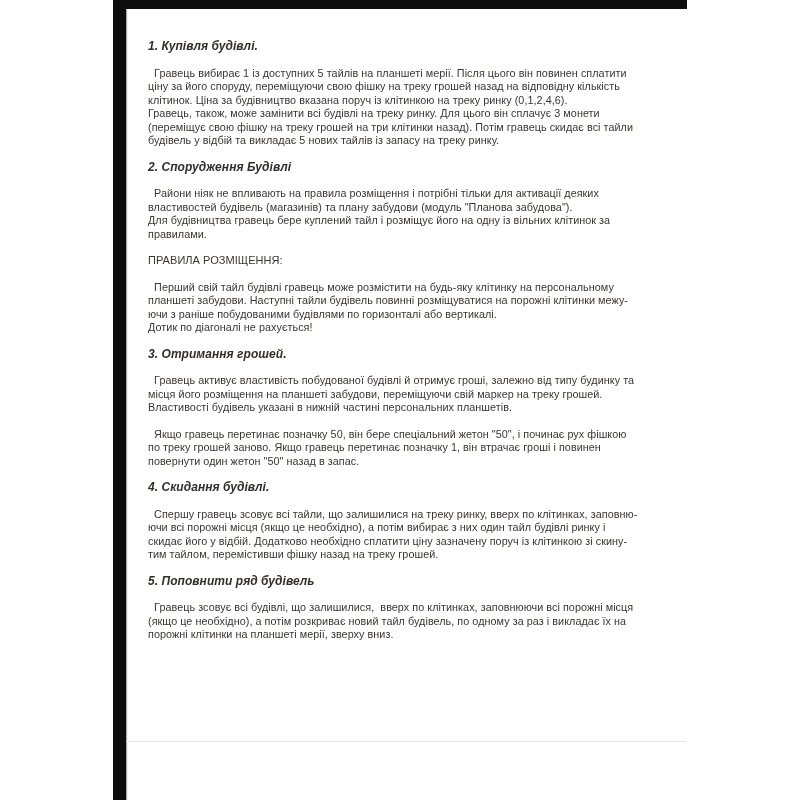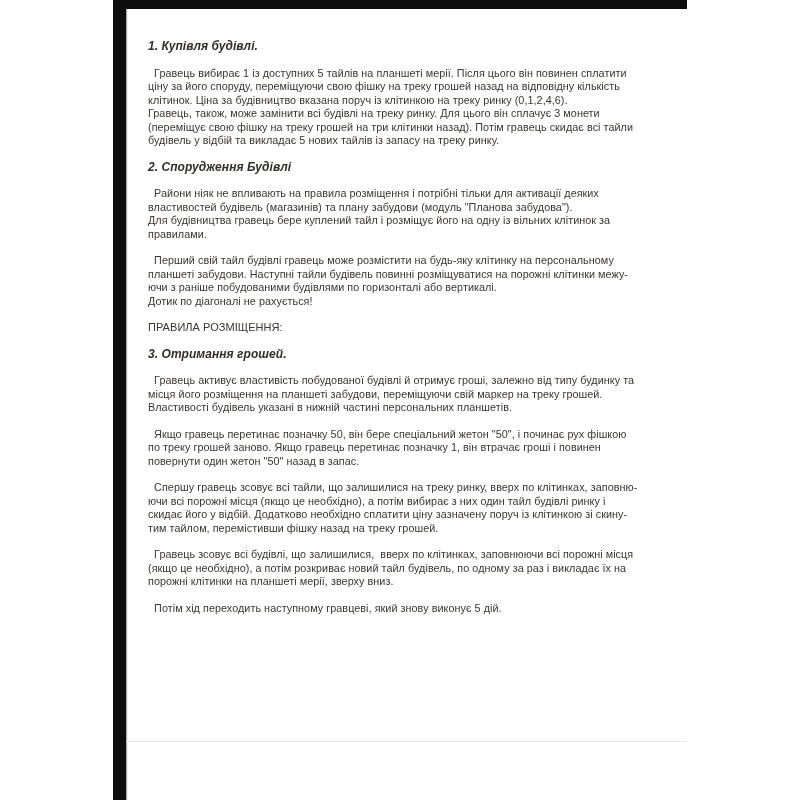--- a/index.html
+++ b/index.html
@@ -80,34 +80,35 @@
 ціну за його споруду, переміщуючи свою фішку на треку грошей назад на відповідну кількість
 клітинок. Ціна за будівництво вказана поруч із клітинкою на треку ринку (0,1,2,4,6).
 Гравець, також, може замінити всі будівлі на треку ринку. Для цього він сплачує 3 монети
 (переміщує свою фішку на треку грошей на три клітинки назад). Потім гравець скидає всі тайли
 будівель у відбій та викладає 5 нових тайлів із запасу на треку ринку.</div>
       <div class="block heading">2. Спорудження Будівлі</div>
       <div class="block paragraph">  Райони ніяк не впливають на правила розміщення і потрібні тільки для активації деяких
 властивостей будівель (магазинів) та плану забудови (модуль "Планова забудова").
 Для будівництва гравець бере куплений тайл і розміщує його на одну із вільних клітинок за
 правилами.</div>
+      <div class="block subheading">ПРАВИЛА РОЗМІЩЕННЯ:</div>
       <div class="block paragraph">  Перший свій тайл будівлі гравець може розмістити на будь-яку клітинку на персональному
 планшеті забудови. Наступні тайли будівель повинні розміщуватися на порожні клітинки межу-
 ючи з раніше побудованими будівлями по горизонталі або вертикалі.
 Дотик по діагоналі не рахується!</div>
-      <div class="block subheading">ПРАВИЛА РОЗМІЩЕННЯ:</div>
       <div class="block heading">3. Отримання грошей.</div>
       <div class="block paragraph">  Гравець активує властивість побудованої будівлі й отримує гроші, залежно від типу будинку та
 місця його розміщення на планшеті забудови, переміщуючи свій маркер на треку грошей.
 Властивості будівель указані в нижній частині персональних планшетів.</div>
       <div class="block paragraph">  Якщо гравець перетинає позначку 50, він бере спеціальний жетон "50", і починає рух фішкою
 по треку грошей заново. Якщо гравець перетинає позначку 1, він втрачає гроші і повинен
 повернути один жетон "50" назад в запас.</div>
+      <div class="block heading">4. Скидання будівлі.</div>
       <div class="block paragraph">  Спершу гравець зсовує всі тайли, що залишилися на треку ринку, вверх по клітинках, заповню-
 ючи всі порожні місця (якщо це необхідно), а потім вибирає з них один тайл будівлі ринку і
 скидає його у відбій. Додатково необхідно сплатити ціну зазначену поруч із клітинкою зі скину-
 тим тайлом, перемістивши фішку назад на треку грошей.</div>
+      <div class="block heading">5. Поповнити ряд будівель</div>
       <div class="block paragraph">  Гравець зсовує всі будівлі, що залишилися,  вверх по клітинках, заповнюючи всі порожні місця
 (якщо це необхідно), а потім розкриває новий тайл будівель, по одному за раз і викладає їх на
 порожні клітинки на планшеті мерії, зверху вниз.</div>
-      <div class="block paragraph">  Потім хід переходить наступному гравцеві, який знову виконує 5 дій.</div>
     </div>
 </div>
 
 </body></html>

